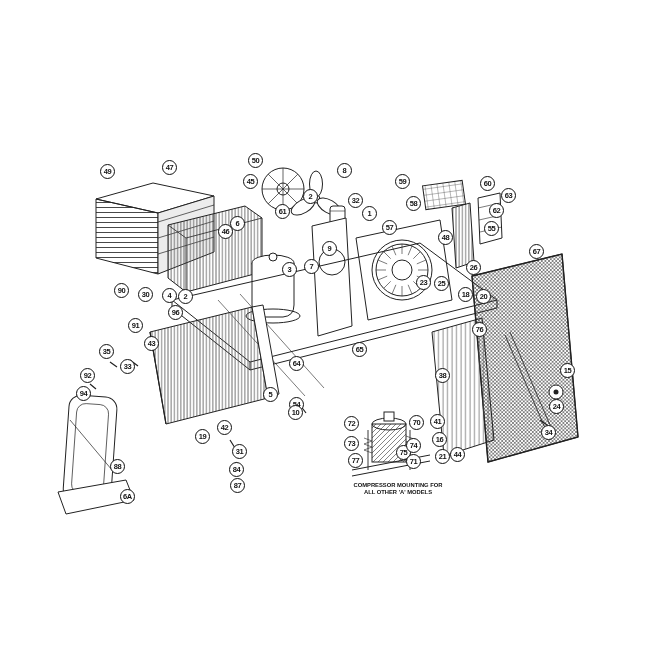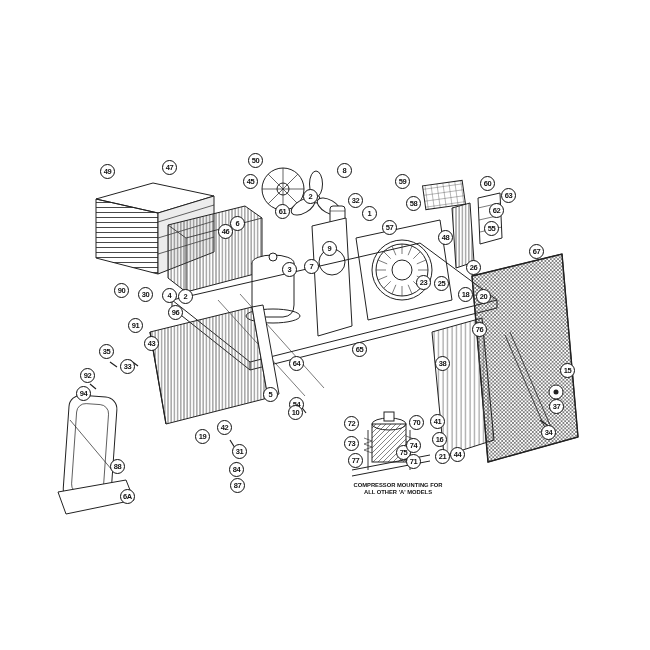--- a/index.html
+++ b/index.html
@@ -183,23 +183,23 @@
       <div class="balloon" style="left: 297px; top: 364px;">64</div>
       <div class="balloon" style="left: 297px; top: 381px; margin-top: 16px;">54</div>
       <div class="balloon" style="left: 360px; top: 350px;">65</div>
       <div class="balloon" style="left: 271px; top: 395px;">5</div>
       <div class="balloon" style="left: 296px; top: 413px;">10</div>
       <div class="balloon" style="left: 225px; top: 428px;">42</div>
       <div class="balloon" style="left: 203px; top: 437px;">19</div>
       <div class="balloon" style="left: 240px; top: 452px;">31</div>
       <div class="balloon" style="left: 237px; top: 470px;">84</div>
       <div class="balloon" style="left: 238px; top: 486px;">87</div>
-      <div class="balloon" style="left: 427px; top: 364px; margin-left: 8px;">38</div>
+      <div class="balloon" style="left: 427px; top: 376px; margin-left: 8px;">38</div>
       <div class="balloon" style="left: 568px; top: 371px;">15</div>
-      <div class="balloon" style="left: 557px; top: 407px;">37</div>
+      <div class="balloon" style="left: 557px; top: 407px;">24</div>
       <div class="balloon" style="left: 549px; top: 433px;">34</div>
       <div class="balloon" style="left: 438px; top: 422px;">41</div>
       <div class="balloon" style="left: 440px; top: 440px;">16</div>
       <div class="balloon" style="left: 443px; top: 457px;">21</div>
       <div class="balloon" style="left: 458px; top: 455px;">44</div>
       <div class="balloon" style="left: 404px; top: 409px; margin-top: 36px;">75</div>
       <div class="balloon" style="left: 417px; top: 423px;">70</div>
       <div class="balloon" style="left: 352px; top: 424px;">72</div>
       <div class="balloon" style="left: 352px; top: 444px;">73</div>
       <div class="balloon" style="left: 356px; top: 461px;">77</div>

